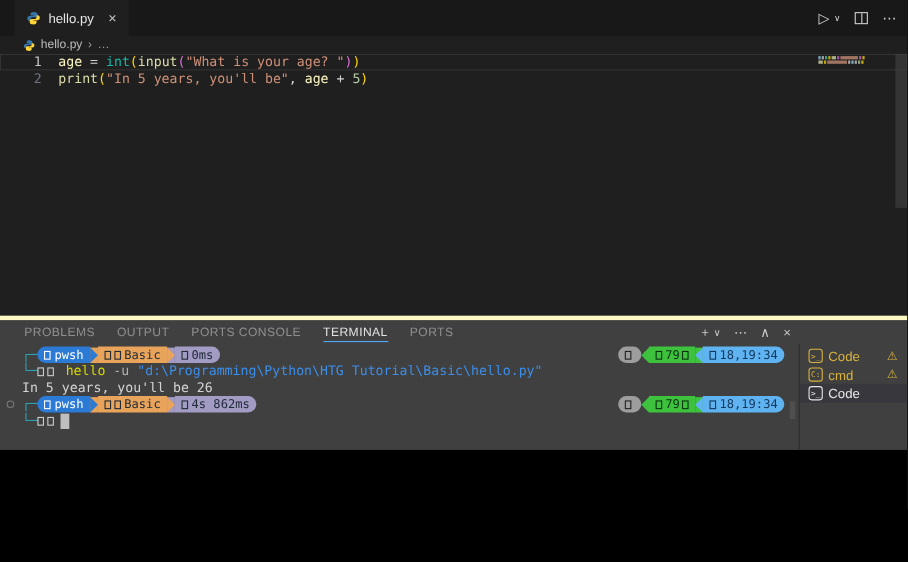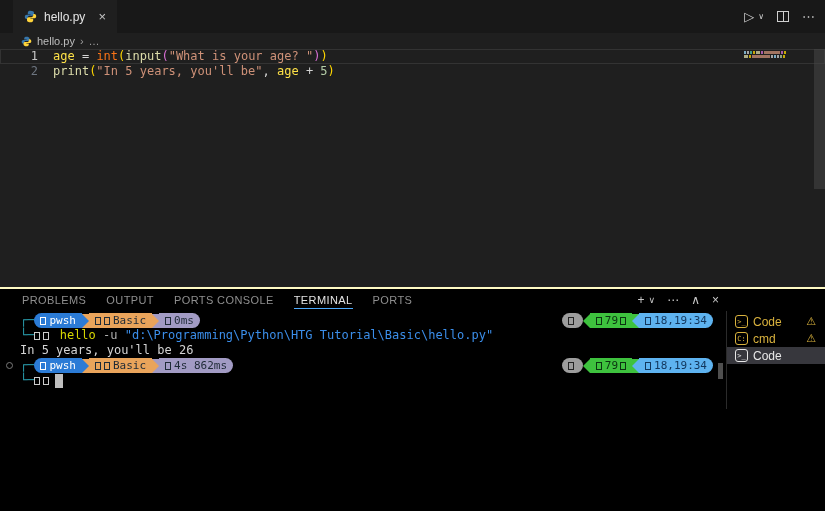--- a/index.html
+++ b/index.html
@@ -24,30 +24,30 @@
                 padding-left:21px; gap:5px; font-size:11px; color:#9d9d9d; background:#1f1f1f; }
   .breadcrumb .bc-file { color:#bdbdbd; }
 
   
   .editor { position:absolute; top:49px; left:0; right:0; bottom:122px; background:#1f1f1f; }
   .code-row { display:flex; height:15px; line-height:15px; font:12px "DejaVu Sans Mono", monospace; white-space:pre; }
   .code-row.active { outline:1px solid #333333; outline-offset:-1px; }
   .ln { width:38px; text-align:right; color:#6e7681; flex:none; }
   .code-row.active .ln { color:#c6c6c6; }
   .code-text { padding-left:15px; }
-  .tk-var{color:#fde047}.tk-fg{color:#d4d4d4}.tk-type{color:#f97316}.tk-func{color:#DCDCAA}
+  .tk-var{color:#fef9c3}.tk-fg{color:#d4d4d4}.tk-type{color:#14b8a6}.tk-func{color:#DCDCAA}
   .tk-str{color:#CE9178}.tk-num{color:#B5CEA8}.tk-b1{color:#ffd700}.tk-b2{color:#da70d6}
   .tk-tl{color:#2ba3b4}.tk-yel{color:#d7d700}.tk-dim{color:#b0b0b0}.tk-blu{color:#3b8eea}
   .minimap { position:absolute; top:2px; right:23px; width:58px; }
   .mm-row { height:3px; margin-bottom:1px; white-space:nowrap; }
   .mm-seg { display:inline-block; height:3px; margin-right:1px; vertical-align:top; opacity:.75; }
   .editor-scrollbar { position:absolute; top:0; right:0; width:11px; height:140px; background:#454545; opacity:.55; }
 
   
-  .panel { position:absolute; left:0; right:0; bottom:0; height:122px; background:#000000; border-top:2px solid #fef9c3; }
+  .panel { position:absolute; left:0; right:0; bottom:0; height:122px; background:#404040; border-top:4px solid #fef9c3; }
   .panel-header { height:22px; position:relative; display:flex; align-items:center; }
   .panel-tabs { display:flex; gap:20px; padding-left:22px; font-size:11px; letter-spacing:.4px; color:#8f8f8f; }
   .panel-tab { padding:3px 0 2px 0; cursor:pointer; }
   .panel-tab.active { color:#e2e2e2; border-bottom:1px solid #4daafc; }
   .panel-actions { position:absolute; right:106px; top:0; height:22px; display:flex; gap:12px; align-items:center; color:#c8c8c8; }
   .panel-actions .pa { font-size:12px; cursor:pointer; }
   .panel-actions .pa.small { font-size:9px; margin-left:-8px; }
 
   
   .terminal { position:absolute; left:0; top:22px; bottom:0; width:717px; padding-left:20px; padding-top:2px;

